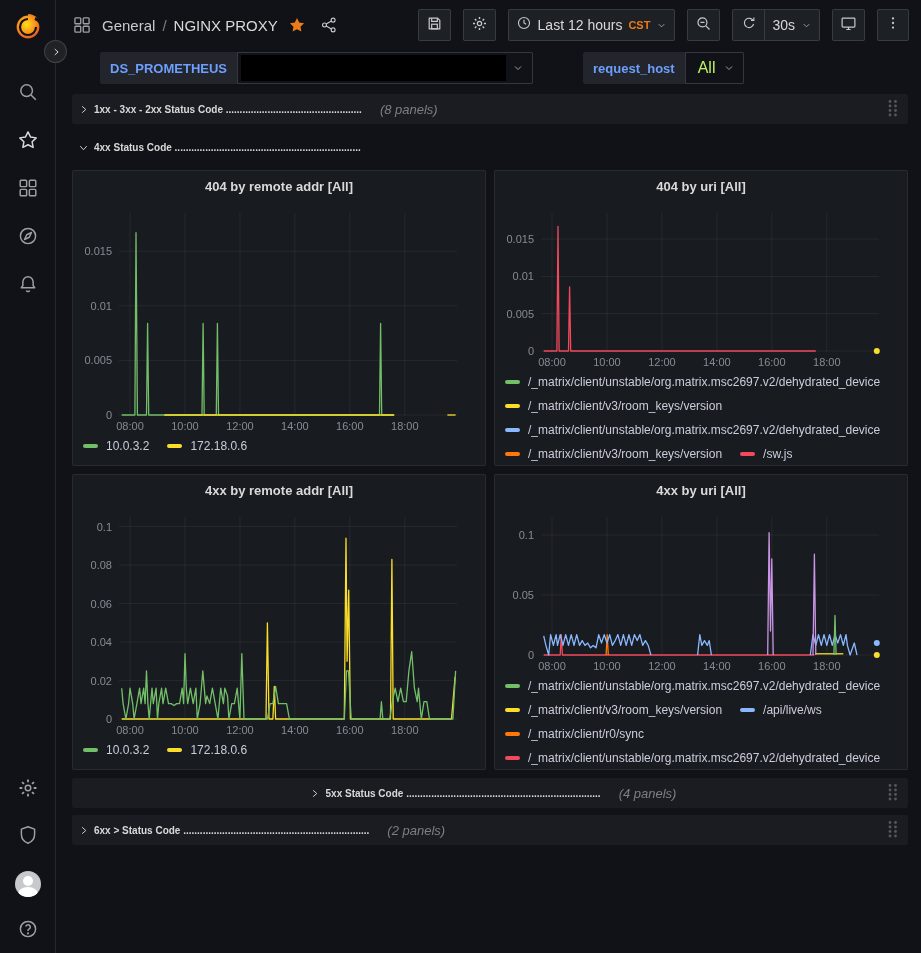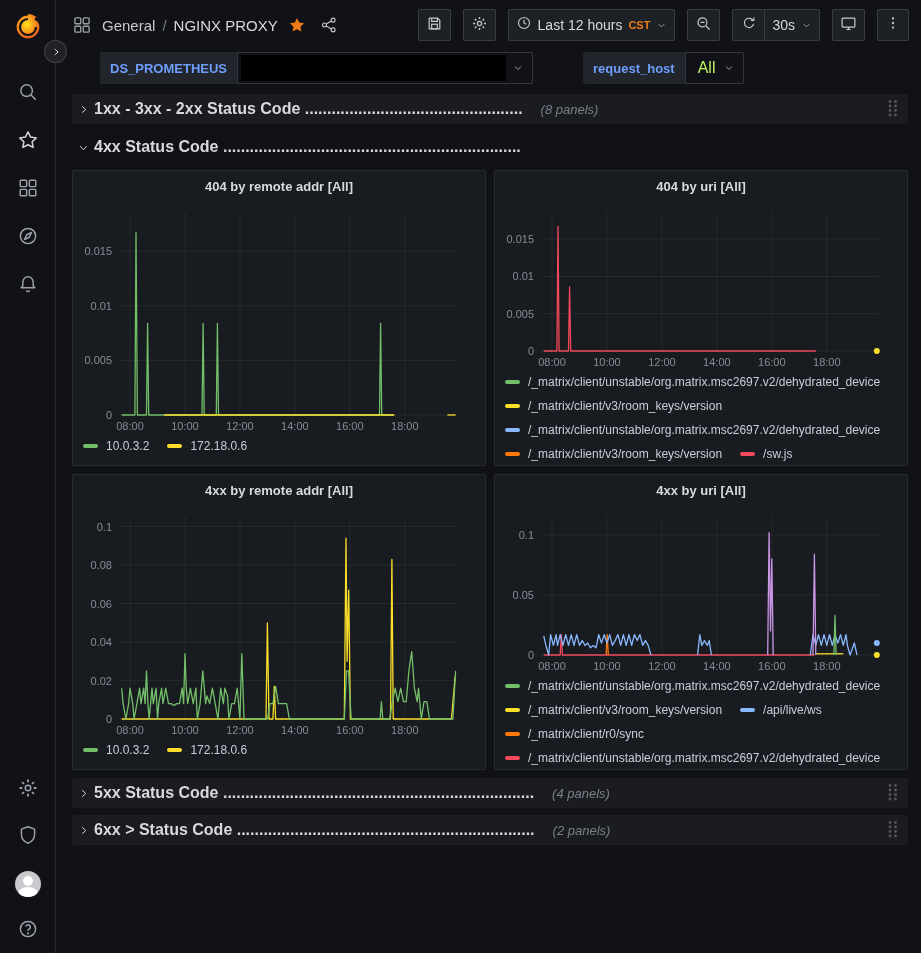--- a/index.html
+++ b/index.html
@@ -55,21 +55,21 @@
   .var-group { display:flex; margin-right:22px;padding-left:28px; }
   .var-value .caret { padding:0 8px 0 2px; }
   .var-all { padding:0 6px 0 12px; font-size:16px; color:#bef264; }
 
   
   .dash { flex:1; padding:8px 13px 0 16px; overflow:hidden; }
   .row-head { height:30px; display:flex; align-items:center; margin-bottom:8px; border-radius:2px; cursor:pointer; position:relative; }
   .row-head.collapsed { background:#1a1c21; }
   .row-chev { width:22px; display:flex; justify-content:center; }
   .row-chev svg { stroke:#d8d9da; fill:none; stroke-width:2; }
-  .row-title { font-size:16px; font-weight:bold; color:#d8d9da; white-space:nowrap; overflow:hidden; }
+  .row-title { font-size:10px; font-weight:bold; color:#d8d9da; white-space:nowrap; overflow:hidden; }
   .row-count { font-size:13px; font-style:italic; color:#7b7f87; margin-left:18px; white-space:nowrap; }
   .drag-handle { position:absolute; right:10px; top:5px; cursor:grab; }
   .drag-handle circle { fill:#55575c; }
 
   .grid2 { display:grid; grid-template-columns:1fr 1fr; gap:8px; margin-bottom:8px;border-radius:32px; }
   .panel { background:#181b1f; border:1px solid rgba(204,204,220,0.09); border-radius:2px; height:296px;
            display:flex; flex-direction:column; overflow:hidden; }
   .panel-title { height:30px; display:flex; align-items:center; justify-content:center; font-size:13px;
                  font-weight:bold; color:#d8d9da; cursor:pointer; flex-shrink:0; }
   .plot { flex-shrink:0; cursor:crosshair; }
@@ -531,21 +531,21 @@
                 <span class="leg-lbl">/_matrix/client/r0/sync</span>
               </div>
               <div class="leg-item">
                 <span class="leg-swatch" style="background: rgb(242, 73, 92);"></span>
                 <span class="leg-lbl">/_matrix/client/unstable/org.matrix.msc2697.v2/dehydrated_device</span>
               </div>
             </div>
         </div>
       </div>
 
-      <div class="row-head collapsed" style="margin-bottom:7px;">
+      <div class="row-head collapsed" style="margin-bottom:7px;justify-content:center;">
         <span class="row-chev">
           <svg width="11" height="11" viewBox="0 0 24 24">
               <path d="M9 5l8 7-8 7" fill="none"></path>
             </svg>
         </span>
         <span class="row-title">5xx Status Code ......................................................................</span>
         <span class="row-count">(4 panels)</span>
         <span class="drag-handle">
           <svg width="11" height="19" viewBox="0 0 11 19">
               <circle cx="3" cy="2.5" r="1.4"></circle>

